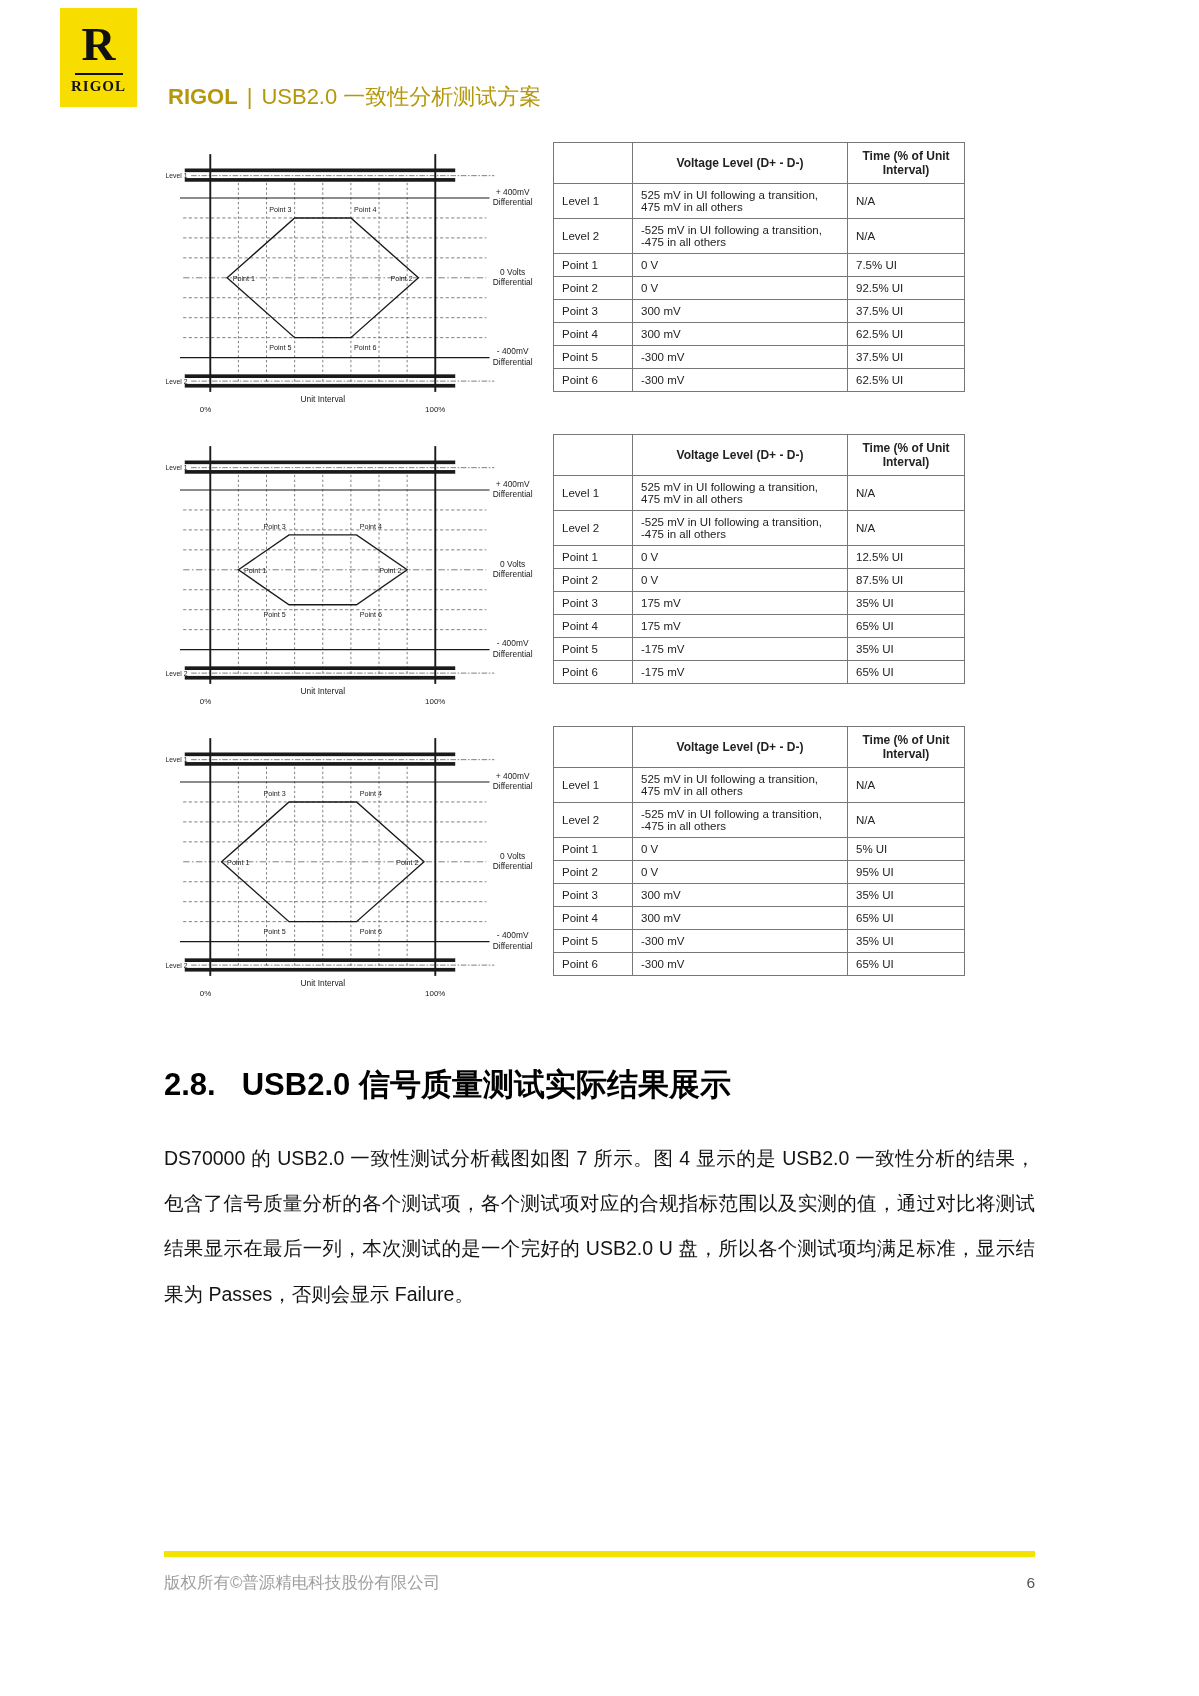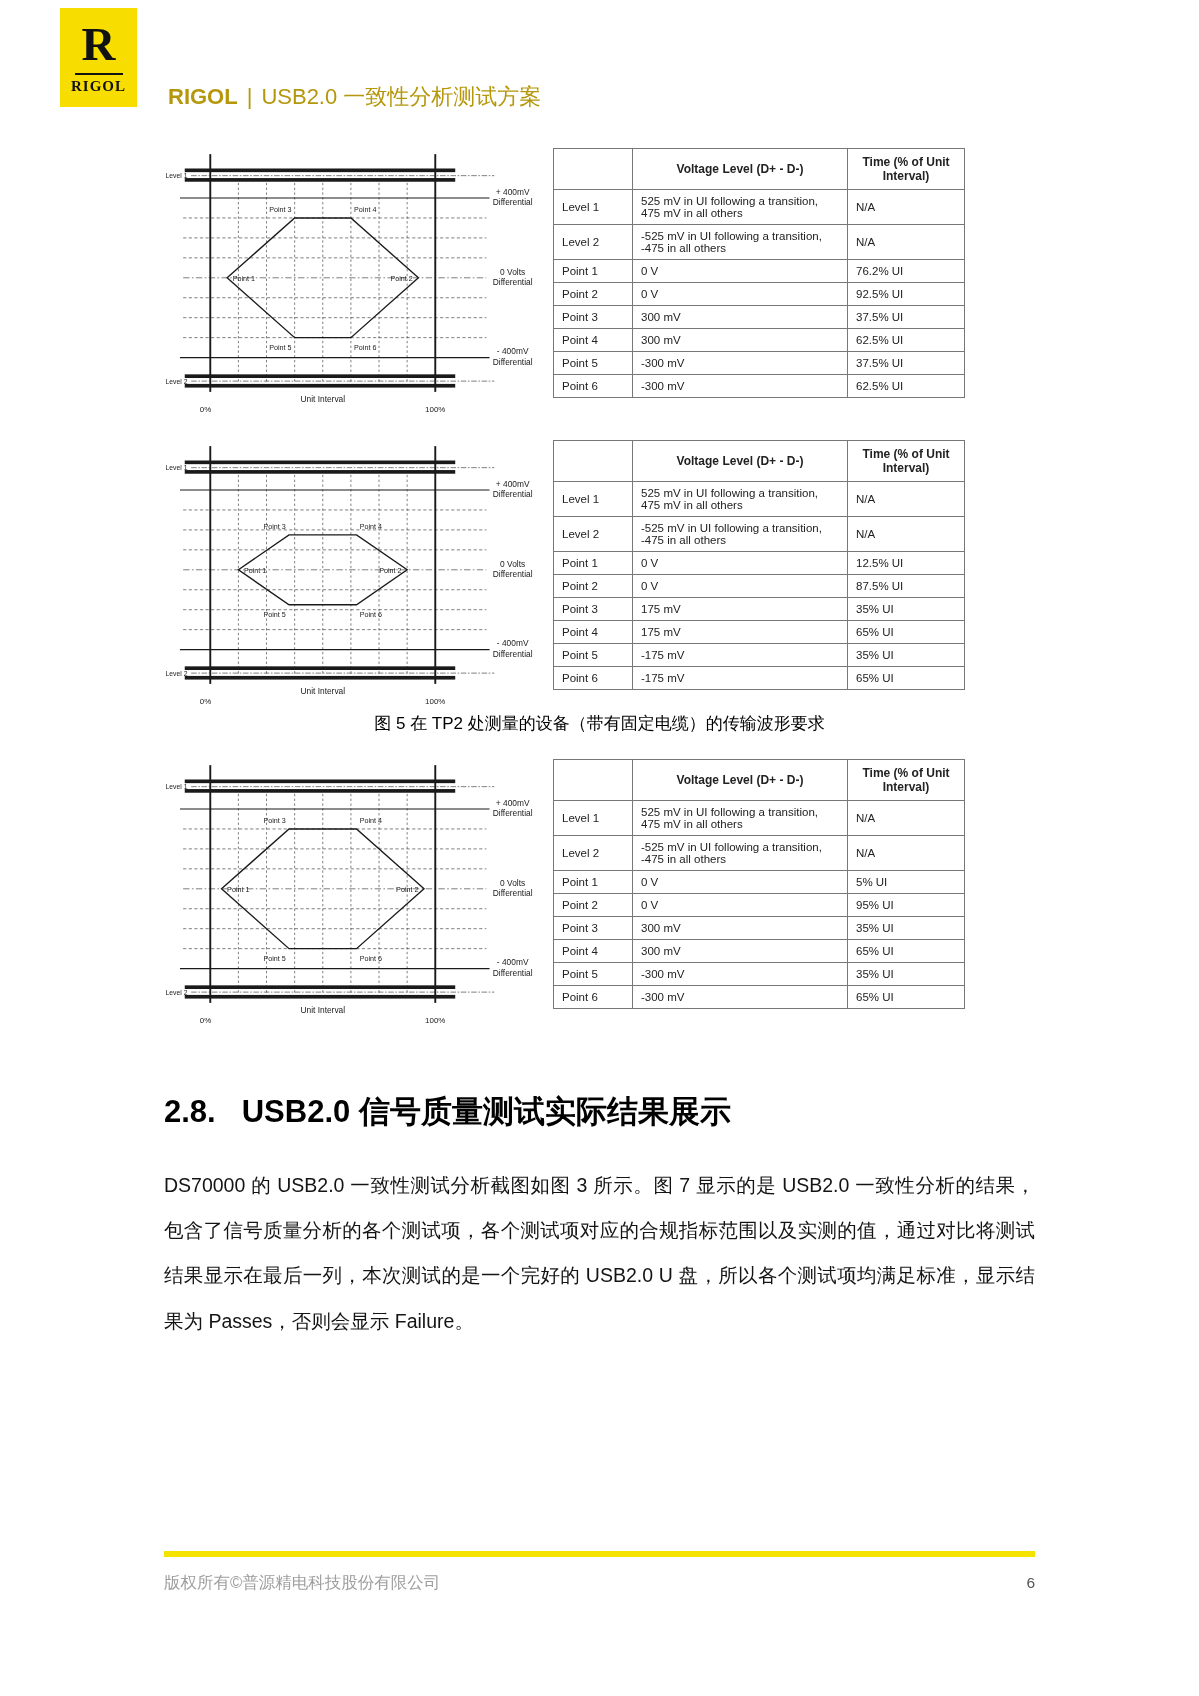--- a/index.html
+++ b/index.html
@@ -13,21 +13,21 @@
   .logo-rule{width:48px;height:2px;background:#111;margin:1px auto 3px;}
   .logo-word{font-weight:bold;font-size:15px;letter-spacing:1px;color:#111;font-family:"Liberation Serif","DejaVu Serif",serif;}
   .header-line{position:absolute;left:168px;top:82px;font-size:22px;color:#B5970B;white-space:nowrap;}
   .header-line .brand{font-weight:bold;}
   .header-line .sep{margin:0 9px;}
   
   main{position:absolute;left:164px;top:138px;width:871px;}
   .fig{margin:0 0 14px 0;}
   .fig-row{display:flex;gap:14px;align-items:flex-start;}
   svg.eye{width:375px;height:278px;flex:none;}
-  table.spec{border-collapse:collapse;font-size:11.5px;color:#222;margin-top:10px;}
+  table.spec{border-collapse:collapse;font-size:11.5px;color:#222;margin-top:4px;}
   table.spec th,table.spec td{border:1px solid #777;padding:5px 8px;text-align:left;vertical-align:middle;}
   table.spec th{font-weight:bold;text-align:center;font-size:12px;padding:6px 8px;}
   table.spec td:first-child{width:62px;}
   table.spec td:nth-child(2){width:198px;}
   table.spec td:nth-child(3){width:100px;}
   figcaption{text-align:center;font-size:17px;color:#000;margin-top:4px;}
   h2.section{margin:64px 0 0 0;font-size:31px;font-weight:bold;color:#000;}
   h2.section .num{margin-right:26px;}
   p.body-text{margin:30px 0 0 0;font-size:19.5px;line-height:2.32;text-align:justify;color:#141414;}
   
@@ -115,21 +115,21 @@
                   <td>N/A</td>
                 </tr>
                 <tr>
                   <td>Level 2</td>
                   <td>-525 mV in UI following a transition, -475 in all others</td>
                   <td>N/A</td>
                 </tr>
                 <tr>
                   <td>Point 1</td>
                   <td>0 V</td>
-                  <td>76.2% UI</td>
+                  <td>7.5% UI</td>
                 </tr>
                 <tr>
                   <td>Point 2</td>
                   <td>0 V</td>
                   <td>92.5% UI</td>
                 </tr>
                 <tr>
                   <td>Point 3</td>
                   <td>300 mV</td>
                   <td>37.5% UI</td>
@@ -245,21 +245,20 @@
                   <td>35% UI</td>
                 </tr>
                 <tr>
                   <td>Point 6</td>
                   <td>-175 mV</td>
                   <td>65% UI</td>
                 </tr>
               </tbody>
       </table>
     </div>
-    <figcaption>图 5 在 TP2 处测量的设备（带有固定电缆）的传输波形要求</figcaption>
   </figure>
 
   <figure class="fig" style="margin-left:0;margin-right:0;">
     <div class="fig-row">
       <svg class="eye" viewBox="0 0 470 348">
               <line x1="93.25" y1="56" x2="93.25" y2="306" stroke="#1a1a1a" stroke-width="0.7" stroke-dasharray="3 3"></line>
               <line x1="128.5" y1="56" x2="128.5" y2="306" stroke="#1a1a1a" stroke-width="0.7" stroke-dasharray="3 3"></line>
               <line x1="163.75" y1="56" x2="163.75" y2="306" stroke="#1a1a1a" stroke-width="0.7" stroke-dasharray="3 3"></line>
               <line x1="199" y1="56" x2="199" y2="306" stroke="#1a1a1a" stroke-width="0.7" stroke-dasharray="3 3"></line>
               <line x1="234.25" y1="56" x2="234.25" y2="306" stroke="#1a1a1a" stroke-width="0.7" stroke-dasharray="3 3"></line>
@@ -353,21 +352,21 @@
               </tbody>
       </table>
     </div>
   </figure>
 </div>
 
     <h2 class="section">
       <span class="num">2.8.</span><span>USB2.0 信号质量测试实际结果展示</span>
     </h2>
 
-    <p class="body-text">DS70000 的 USB2.0 一致性测试分析截图如图 3 所示。图 7 显示的是 USB2.0 一致性分析的结果，包含了信号质量分析的各个测试项，各个测试项对应的合规指标范围以及实测的值，通过对比将测试结果显示在最后一列，本次测试的是一个完好的 USB2.0 U 盘，所以各个测试项均满足标准，显示结果为 Passes，否则会显示 Failure。</p>
+    <p class="body-text">DS70000 的 USB2.0 一致性测试分析截图如图 7 所示。图 4 显示的是 USB2.0 一致性分析的结果，包含了信号质量分析的各个测试项，各个测试项对应的合规指标范围以及实测的值，通过对比将测试结果显示在最后一列，本次测试的是一个完好的 USB2.0 U 盘，所以各个测试项均满足标准，显示结果为 Passes，否则会显示 Failure。</p>
   </main>
 
   <footer>
     <div class="footer-rule"></div>
     <div class="footer-row">
       <span class="copyright">版权所有©普源精电科技股份有限公司</span>
       <span class="pagenum">6</span>
     </div>
   </footer>
 

